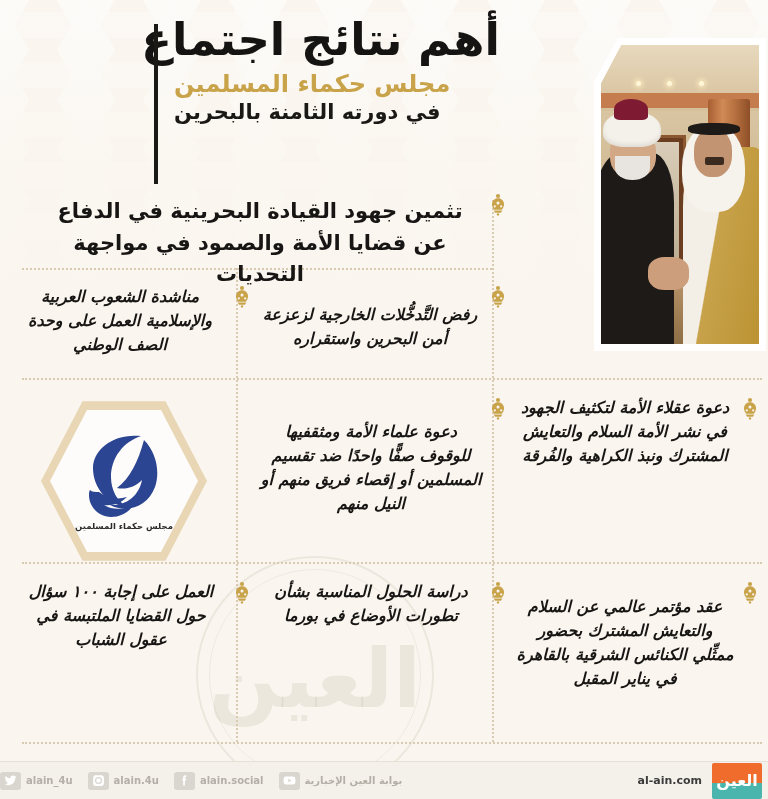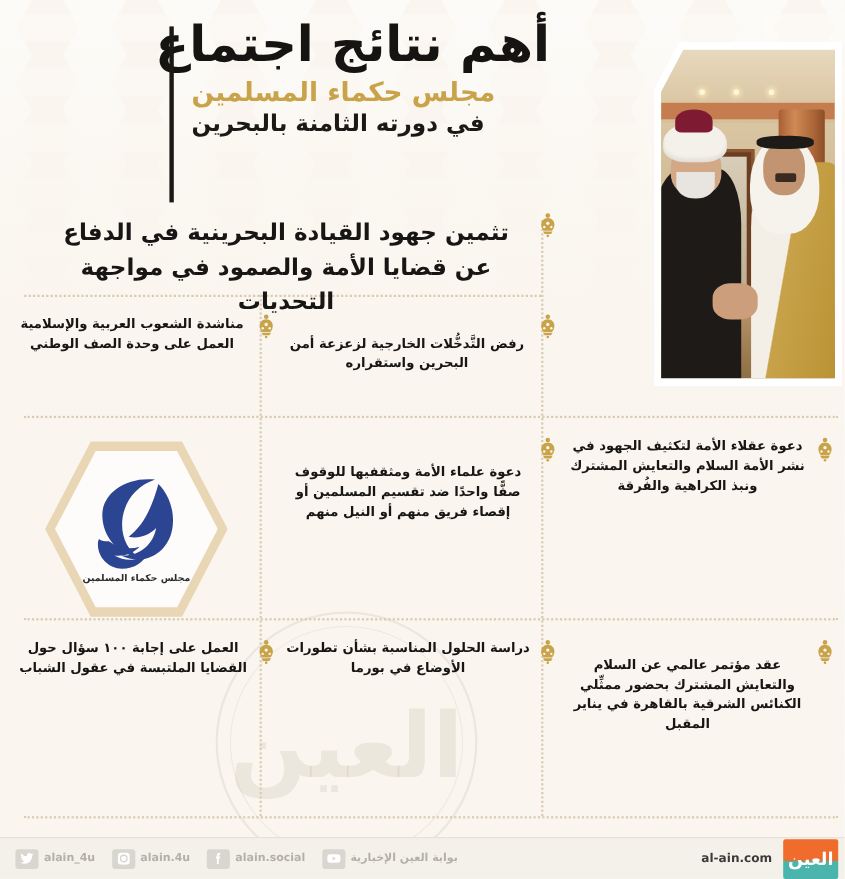--- a/index.html
+++ b/index.html
@@ -152,21 +152,21 @@
 
   
   .item{
     position:absolute;
     text-align:center;
     color:#181614;
     font-weight:700;
     line-height:1.5;
   }
   .item-row1{ font-size:21px; }
-  .item-std { font-size:12px; }
+  .item-std { font-size:16px;font-style:italic; }
 
   
   .hex-logo{
     position:absolute;
     left:41px; top:398px;
     width:166px; height:166px;
   }
   .hex-outer{
     position:absolute; inset:0;
     background:#e8d6b4;
@@ -191,21 +191,21 @@
   .footer{
     position:absolute; left:0; bottom:0;
     width:768px; height:38px;
     background:#f4f1ea;
     border-top:1px solid #e6e1d6;
     display:flex; align-items:center;
     direction:ltr;
   }
   .social-group{
     display:flex; align-items:flex-end;
-    gap:15px; padding-left:14px;
+    gap:15px; 
   }
   .social{
     display:flex; align-items:center; gap:5px;
   }
   .social-icon{
     width:21px; height:18px;
     background:#d9d6cf;
     border-radius:3px;
     display:flex; align-items:center; justify-content:center;
     color:#fff;

